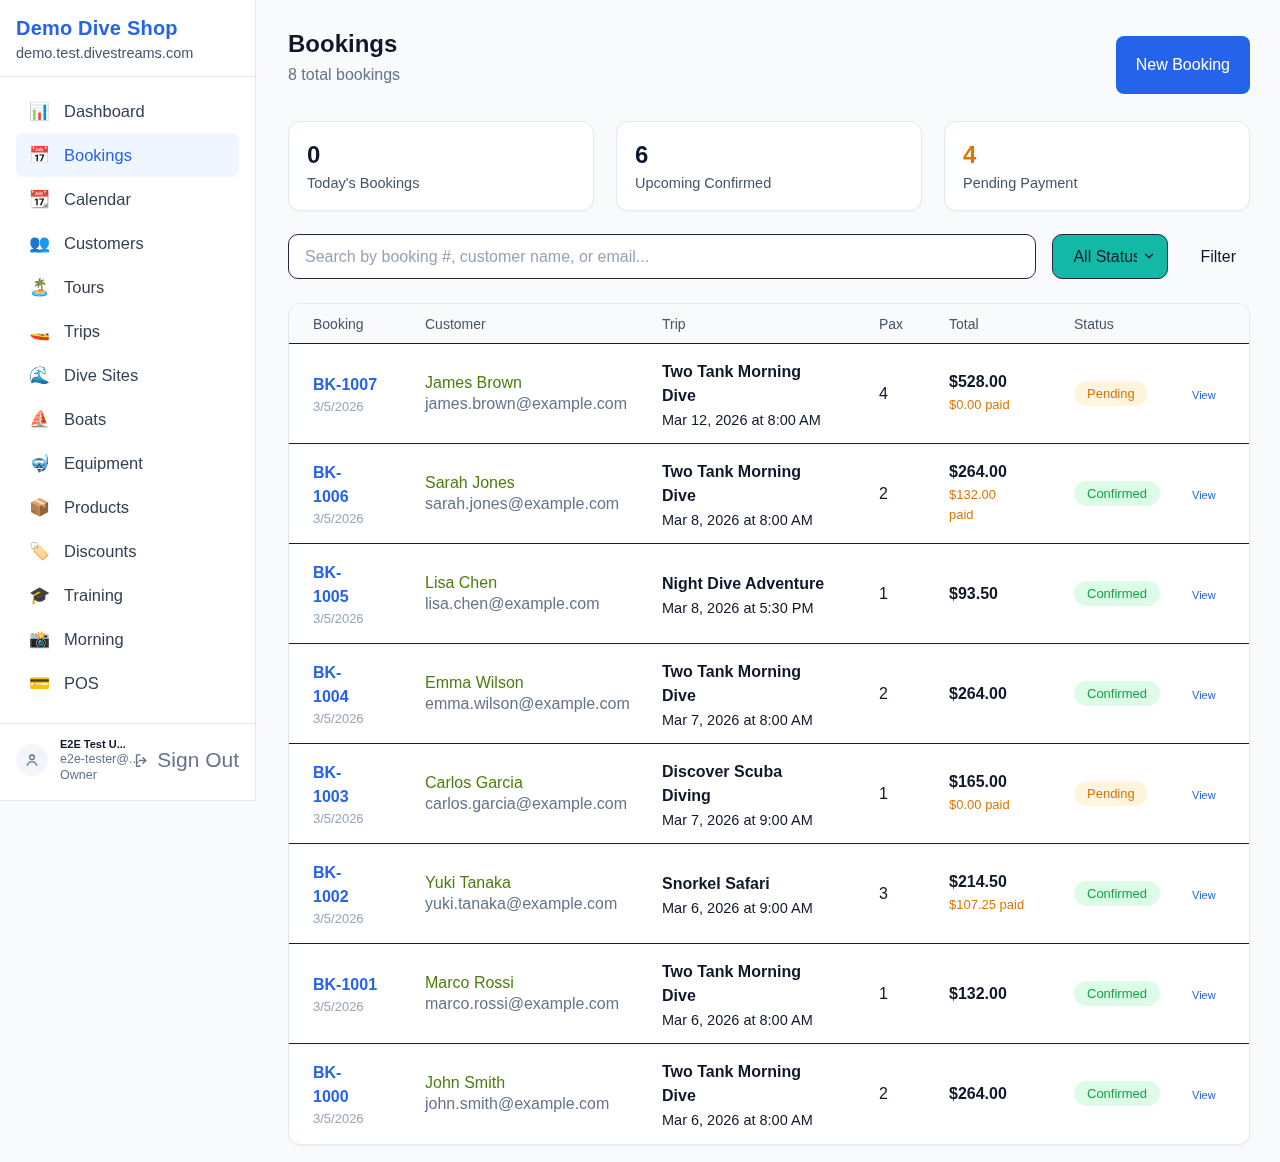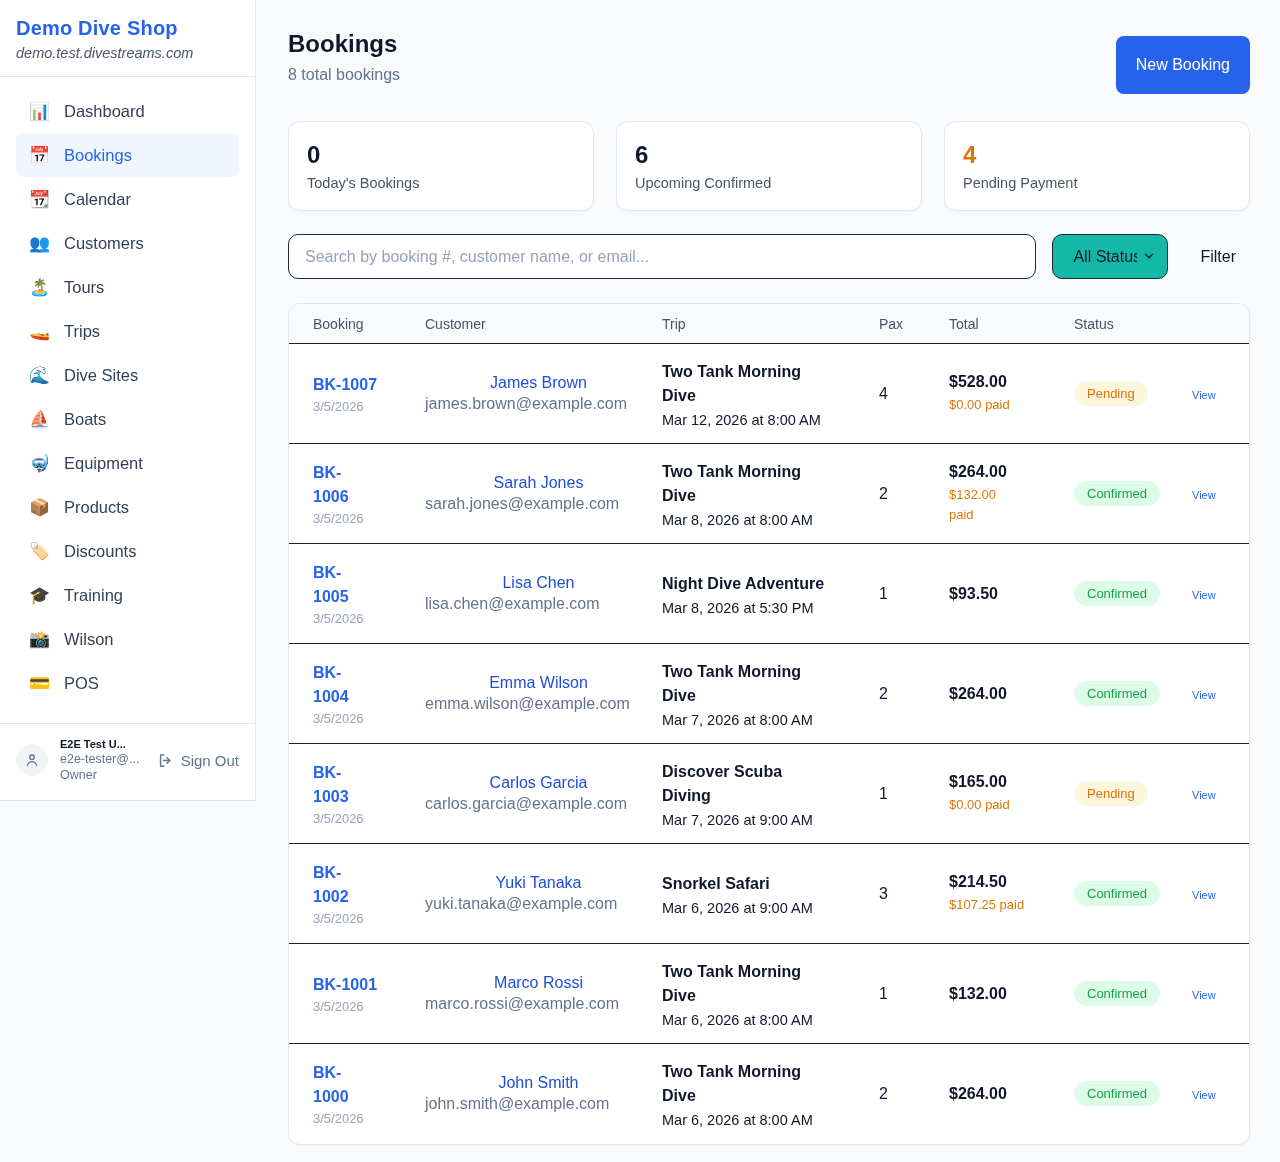--- a/index.html
+++ b/index.html
@@ -15,21 +15,21 @@
   
   .sidebar {
     width:256px; min-width:256px; height:801px;
     background:#ffffff;
     border-right:1px solid #e2e8f0;
     border-bottom:1px solid #e2e8f0;
     display:flex; flex-direction:column;
   }
   .sidebar-header { padding:17px 16px 15px 16px; border-bottom:1px solid #e2e8f0; }
   .shop-name { color:#2563eb; font-size:20px; font-weight:700; letter-spacing:.2px; }
-  .shop-domain { color:#475569; font-size:14.5px; margin-top:5px;font-style:italic; }
+  .shop-domain { color:#475569; font-size:14.5px; margin-top:5px; }
   .nav { padding:12px 16px 8px 16px; }
   .nav-item {
     display:flex; align-items:center; gap:13px;
     height:44px; padding:0 13px; border-radius:8px;
     font-size:16.5px; color:#334155; cursor:pointer;
   }
   .nav-item .nav-icon { font-size:17px; width:22px; text-align:center; }
   .nav-item.active { background:#eff6ff; color:#2563eb; font-weight:500; }
   .sidebar-footer {
     margin-top:auto;
@@ -41,21 +41,21 @@
     width:32px; height:32px; border-radius:50%;
     background:#f1f5f9; display:flex; align-items:center; justify-content:center;
     flex:none;
   }
   .user-info { margin-left:12px; min-width:0; width:92px; }
   .user-name { font-size:11px; font-weight:700; color:#0f172a; white-space:nowrap; }
   .user-email { font-size:12.5px; color:#64748b; margin-top:2px; white-space:nowrap; }
   .user-role { font-size:12.5px; color:#64748b; margin-top:2px; }
   .signout {
     margin-left:14px; display:flex; align-items:center; gap:7px;
-    color:#64748b; font-size:15px; cursor:pointer; white-space:nowrap;
+    color:#64748b; font-size:21px; cursor:pointer; white-space:nowrap;
     background:none; border:none; font-family:inherit;
   }
 
   
   .main { flex:1; padding:30px 32px 32px 32px; }
   .page-header { display:flex; justify-content:space-between; align-items:flex-start; }
   .page-title { font-size:24px; font-weight:700; color:#0f172a; }
   .page-subtitle { font-size:16px; color:#64748b; margin-top:8px; }
   .btn-primary {
     background:#2563eb; color:#fff; border:none; border-radius:8px;
@@ -104,21 +104,21 @@
     color:#475569; padding:12px 10px 11px 0; border-bottom:1px solid #18202e;
   }
   thead th:first-child { padding-left:24px; }
   tbody td { padding:14px 10px 14px 0; vertical-align:middle; }
   tbody td:first-child { padding-left:24px; }
   tbody tr:not(:first-child) td { border-top:1px solid #18202e; }
   tbody tr { height:100px; }
 
   .bk-id { color:#2563eb; font-size:16px; font-weight:600; text-decoration:none; white-space:pre-line; line-height:1.5; display:inline-block; }
   .bk-date { font-size:13px; color:#94a3b8; margin-top:2px; }
-  .cust-name { font-size:16px; color:#1d4ed8;text-align:center; }
+  .cust-name { font-size:16px; color:#4d7c0f; }
   .cust-email { font-size:16px; color:#64748b; margin-top:3px; }
   .trip-name { font-size:16px; font-weight:600; color:#0f172a; white-space:pre-line; line-height:1.5; }
   .trip-time { font-size:14.5px; color:#0f172a; margin-top:4px; }
   .pax { font-size:16px; color:#0f172a; }
   .total { font-size:16px; font-weight:700; color:#0f172a; }
   .paid { font-size:13px; color:#d97706; font-weight:500; margin-top:4px; white-space:pre-line; line-height:1.5; }
   .paid:empty { display:none; }
   .badge {
     display:inline-block; font-size:13px; font-weight:500;
     padding:5px 13px; border-radius:999px;
@@ -194,21 +194,21 @@
         <span>Discounts</span>
       </div>
 
       <div class="nav-item">
         <span class="nav-icon">🎓</span>
         <span>Training</span>
       </div>
 
       <div class="nav-item">
         <span class="nav-icon">📸</span>
-        <span>Wilson</span>
+        <span>Morning</span>
       </div>
 
       <div class="nav-item">
         <span class="nav-icon">💳</span>
         <span>POS</span>
       </div>
     </nav>
 
     <div class="sidebar-footer">
       <div class="avatar">

